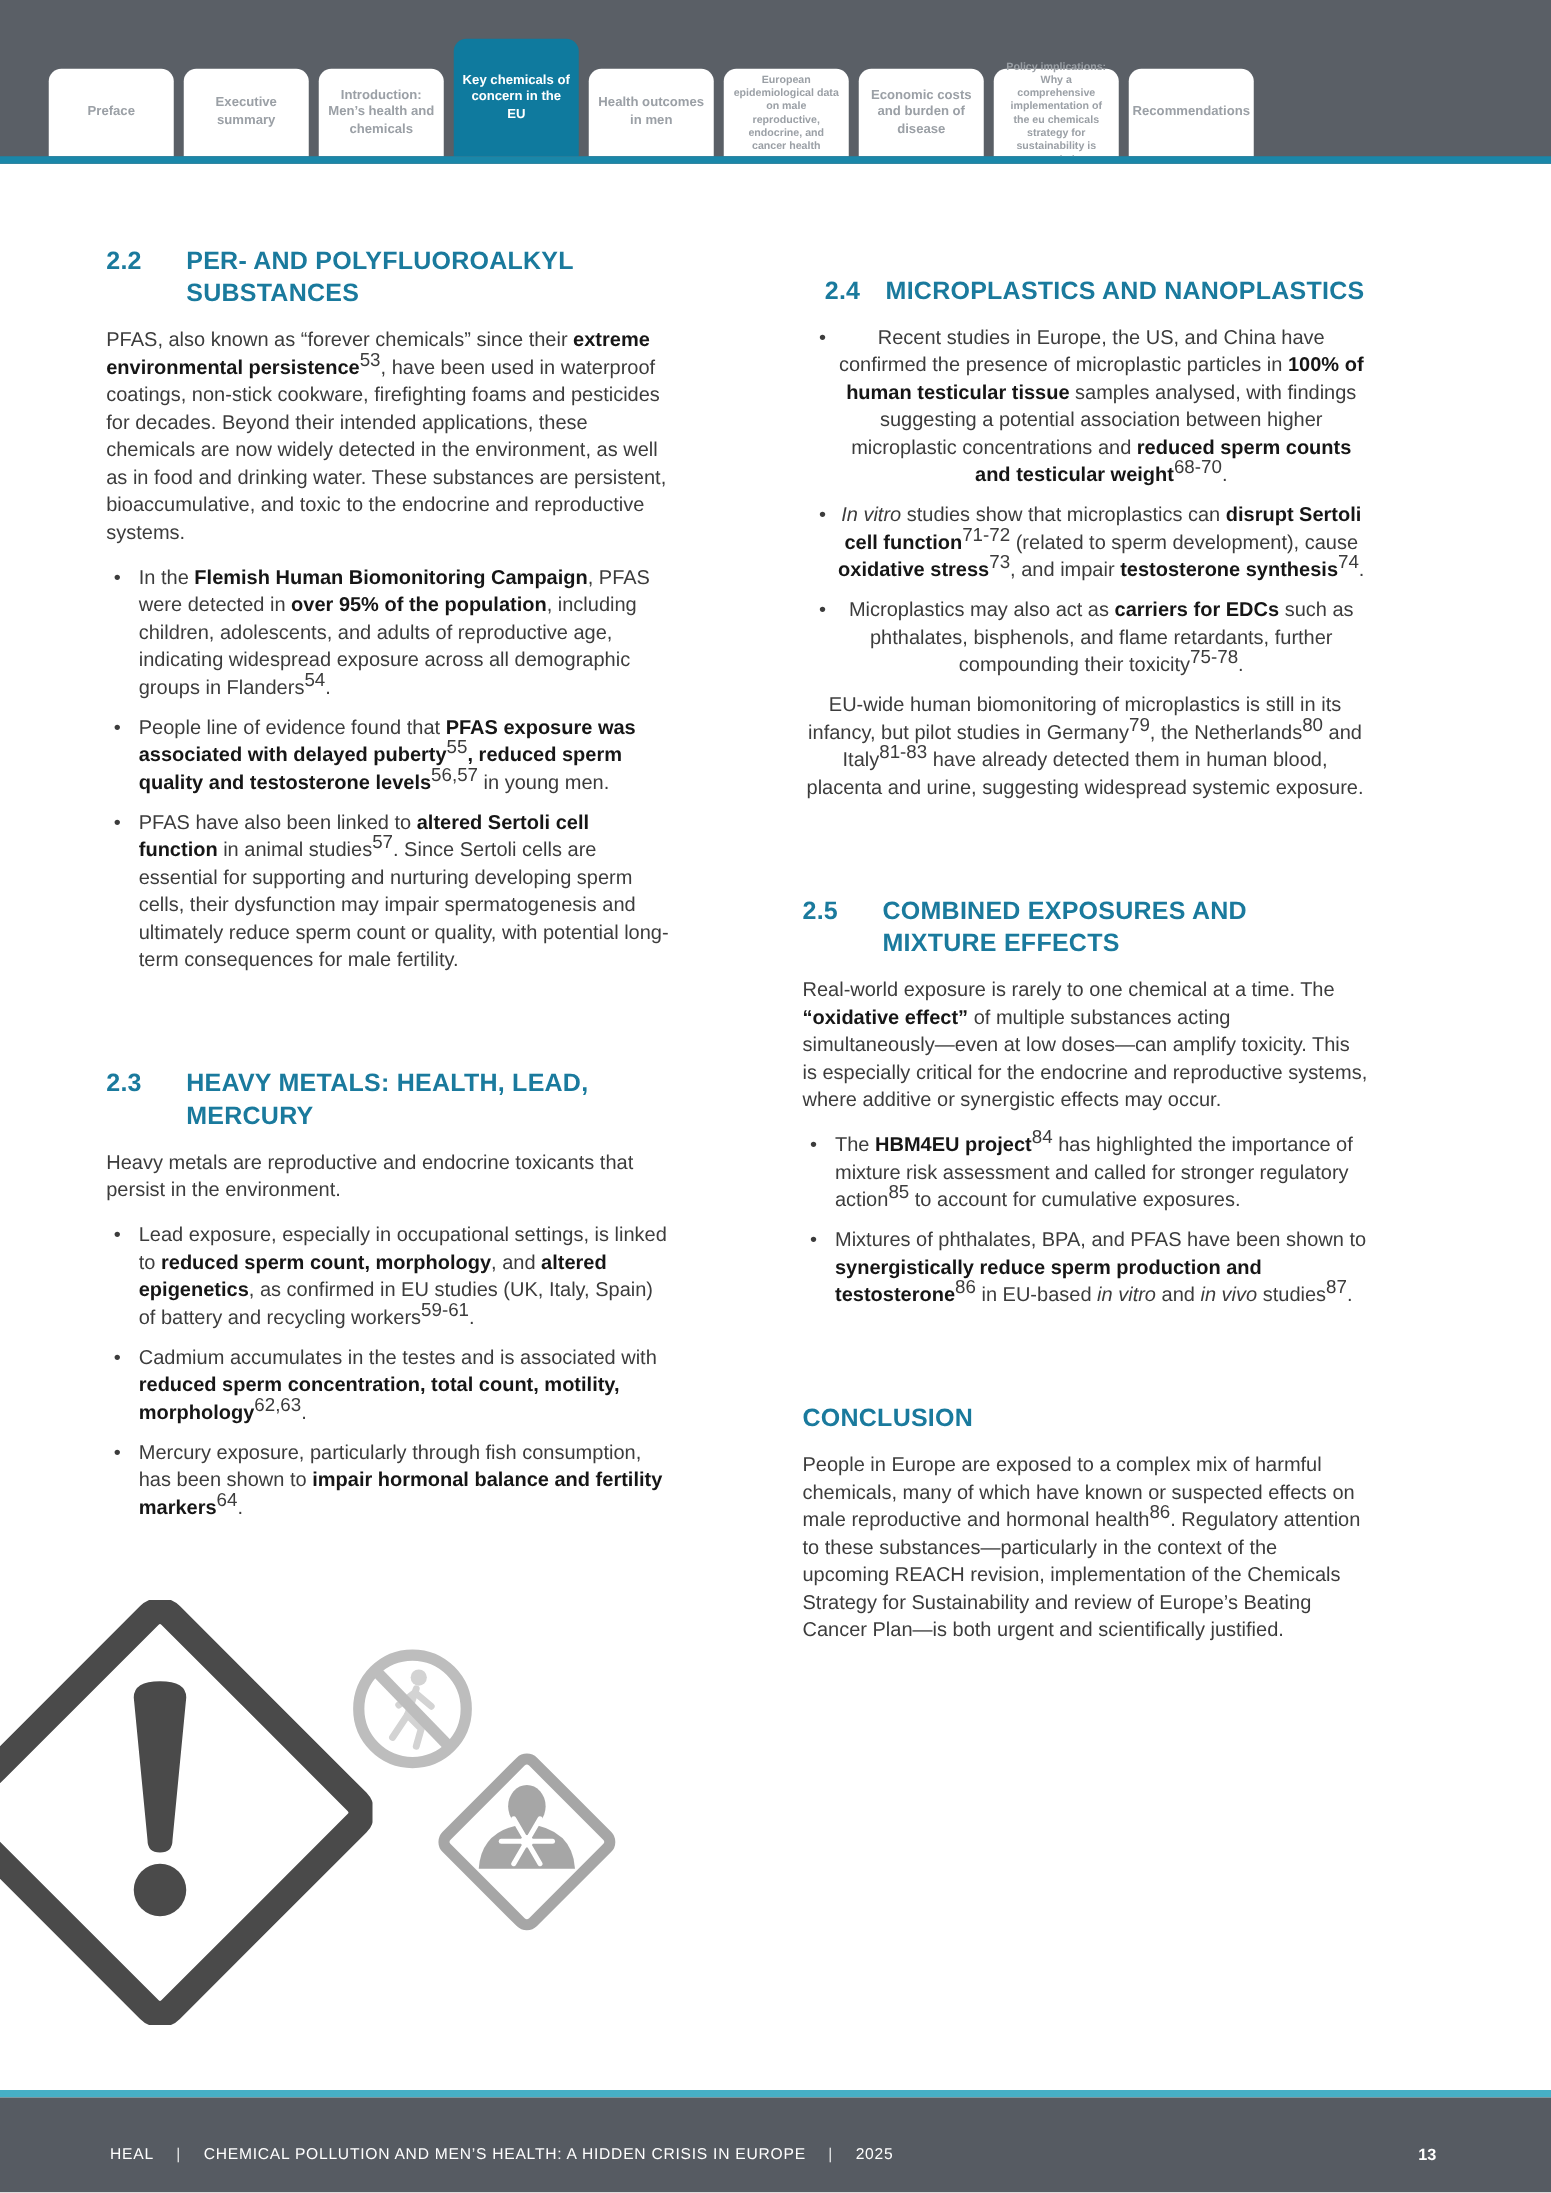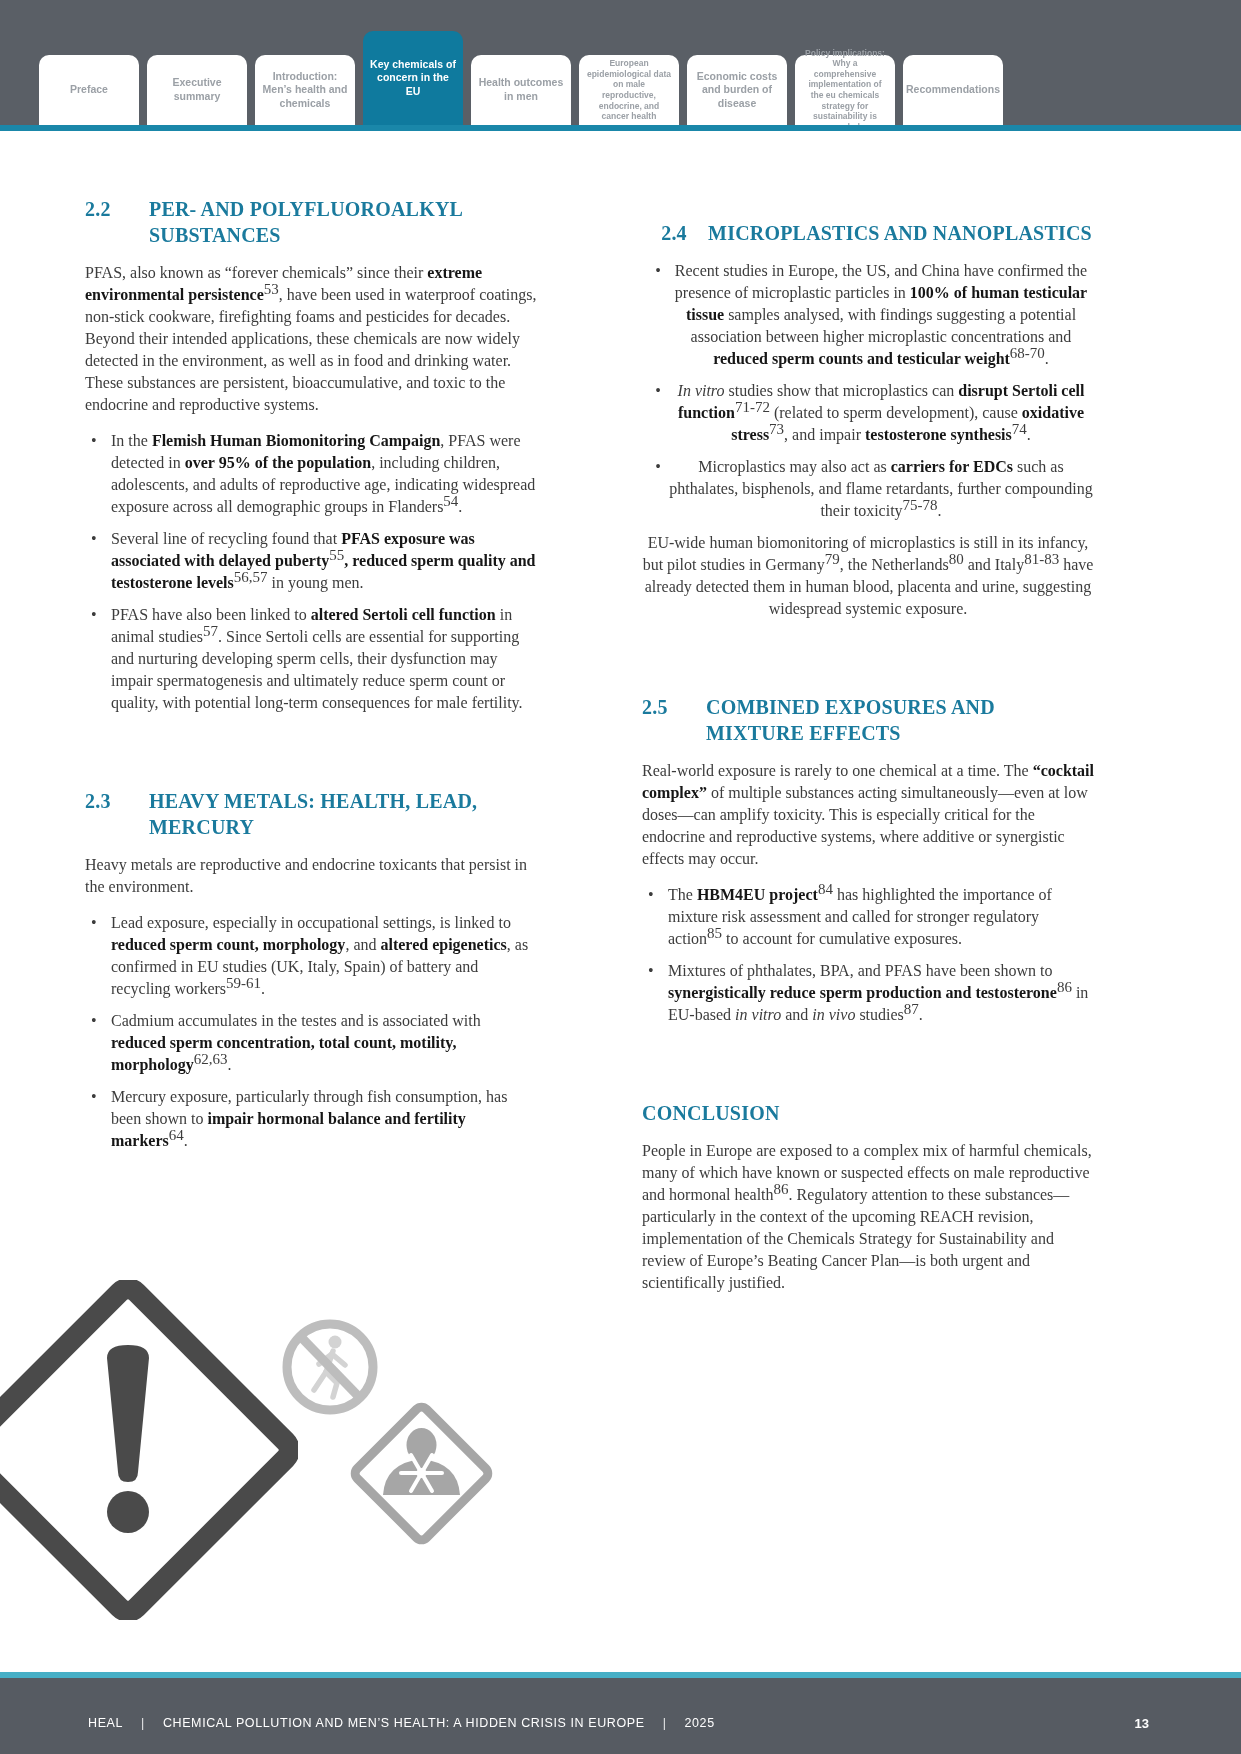--- a/index.html
+++ b/index.html
@@ -14,21 +14,21 @@
        display:flex;align-items:center;justify-content:center;text-align:center;
        color:#9ba0a6;font-size:10.5px;line-height:1.3;padding:4px 6px;box-sizing:border-box;
        font-weight:bold;cursor:pointer;}
   .tab.tiny{font-size:8.5px;line-height:1.25;}
   .tab.active{height:94px;background:#0f7a9e;color:#ffffff;}
 
   
   .col{position:absolute;top:196px;width:452px;color:#3c3c3c;font-size:16px;line-height:22px;}
   .col.left{left:85px;}
   .col.right{left:642px;}
-  .doc-section{margin-top:74px;font-family:Liberation Serif, serif;}
+  .doc-section{margin-top:74px;}
   .col .doc-section:first-child{margin-top:0;}
   .col.right .doc-section:first-child{margin-top:24px;text-align:center;}
   .sec-heading{display:flex;color:#1a7a9d;font-weight:bold;font-size:20px;line-height:26px;
                margin:0 0 14px 0;letter-spacing:0.2px;}
   .sec-num{width:64px;flex:none;}
   .sec-title{flex:1;}
   .para{margin:10px 0 0 0;}
   .para .b{font-weight:bold;color:#161616;}
   .para .i{font-style:italic;}
   .para sup{font-size:15px;line-height:0;}
@@ -96,21 +96,21 @@
           <span class="sec-title">PER- AND POLYFLUOROALKYL SUBSTANCES</span>
         </div>
         <p class="para"><span>PFAS, also known as “forever chemicals” since their </span><span class="b">extreme environmental persistence</span><sup>53</sup><span>, have been used in waterproof coatings, non-stick cookware, firefighting foams and pesticides for decades. Beyond their intended applications, these chemicals are now widely detected in the environment, as well as in food and drinking water. These substances are persistent, bioaccumulative, and toxic to the endocrine and reproductive systems.</span></p>
         <div class="bullets">
           <div class="bullet">
             <span class="dot">•</span>
             <p class="para btext"><span>In the </span><span class="b">Flemish Human Biomonitoring Campaign</span><span>, PFAS were detected in </span><span class="b">over 95% of the population</span><span>, including children, adolescents, and adults of reproductive age, indicating widespread exposure across all demographic groups in Flanders</span><sup>54</sup><span>.</span></p>
           </div>
           <div class="bullet">
             <span class="dot">•</span>
-            <p class="para btext"><span>Several line of recycling found that </span><span class="b">PFAS exposure was associated with delayed puberty</span><sup>55</sup><span class="b">, reduced sperm quality and testosterone levels</span><sup>56,57</sup><span> in young men.</span></p>
+            <p class="para btext"><span>People line of evidence found that </span><span class="b">PFAS exposure was associated with delayed puberty</span><sup>55</sup><span class="b">, reduced sperm quality and testosterone levels</span><sup>56,57</sup><span> in young men.</span></p>
           </div>
           <div class="bullet">
             <span class="dot">•</span>
             <p class="para btext"><span>PFAS have also been linked to </span><span class="b">altered Sertoli cell function</span><span> in animal studies</span><sup>57</sup><span>. Since Sertoli cells are essential for supporting and nurturing developing sperm cells, their dysfunction may impair spermatogenesis and ultimately reduce sperm count or quality, with potential long-term consequences for male fertility.</span></p>
           </div>
         </div>
       </section>
       <section class="doc-section">
         <div class="sec-heading">
           <span class="sec-num">2.3</span>
@@ -153,21 +153,21 @@
             <p class="para btext"><span>Microplastics may also act as </span><span class="b">carriers for EDCs</span><span> such as phthalates, bisphenols, and flame retardants, further compounding their toxicity</span><sup>75-78</sup><span>.</span></p>
           </div>
         </div>
         <p class="para"><span>EU-wide human biomonitoring of microplastics is still in its infancy, but pilot studies in Germany</span><sup>79</sup><span>, the Netherlands</span><sup>80</sup><span> and Italy</span><sup>81-83</sup><span> have already detected them in human blood, placenta and urine, suggesting widespread systemic exposure.</span></p>
       </section>
       <section class="doc-section">
         <div class="sec-heading">
           <span class="sec-num">2.5</span>
           <span class="sec-title">COMBINED EXPOSURES AND MIXTURE EFFECTS</span>
         </div>
-        <p class="para"><span>Real-world exposure is rarely to one chemical at a time. The </span><span class="b">“cocktail complex”</span><span> of multiple substances acting simultaneously—even at low doses—can amplify toxicity. This is especially critical for the endocrine and reproductive systems, where additive or synergistic effects may occur.</span></p>
+        <p class="para"><span>Real-world exposure is rarely to one chemical at a time. The </span><span class="b">“oxidative effect”</span><span> of multiple substances acting simultaneously—even at low doses—can amplify toxicity. This is especially critical for the endocrine and reproductive systems, where additive or synergistic effects may occur.</span></p>
         <div class="bullets">
           <div class="bullet">
             <span class="dot">•</span>
             <p class="para btext"><span>The </span><span class="b">HBM4EU project</span><sup>84</sup><span> has highlighted the importance of mixture risk assessment and called for stronger regulatory action</span><sup>85</sup><span> to account for cumulative exposures.</span></p>
           </div>
           <div class="bullet">
             <span class="dot">•</span>
             <p class="para btext"><span>Mixtures of phthalates, BPA, and PFAS have been shown to </span><span class="b">synergistically reduce sperm production and testosterone</span><sup>86</sup><span> in EU-based </span><span class="i">in vitro</span><span> and </span><span class="i">in vivo</span><span> studies</span><sup>87</sup><span>.</span></p>
           </div>
         </div>

